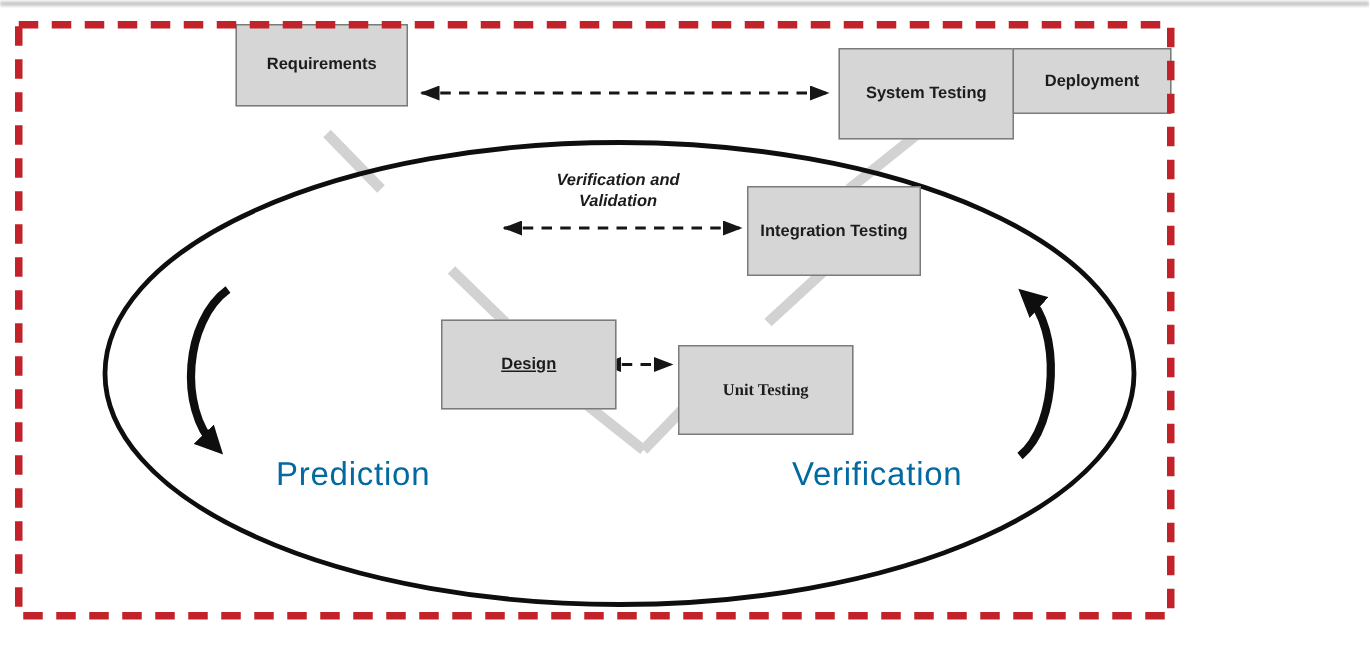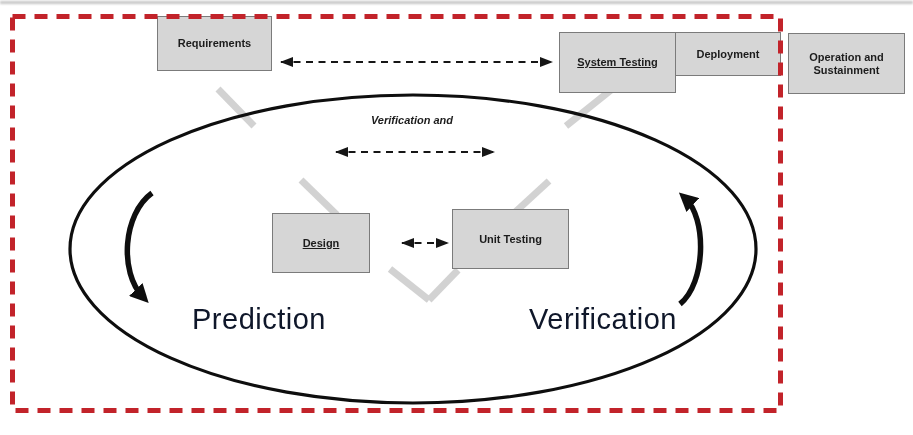--- a/index.html
+++ b/index.html
@@ -36,49 +36,49 @@
     text-align: center;
     font-weight: bold;
     font-size: 11px;
     line-height: 13px;
     color: #1c1c1c;
     padding: 2px 6px;
   }
   
   .n-acquisition   { left: 42px;  top: 32px;  width: 116px; height: 61px; }
   .n-requirements  { left: 157px; top: 16px;  width: 115px; height: 55px; }
-  .n-system        { left: 559px; top: 32px;  width: 117px; height: 61px; text-decoration: underline; }
+  .n-system        { left: 559px; top: 32px;  width: 117px; height: 61px; }
   .n-deployment    { left: 675px; top: 32px;  width: 106px; height: 44px; }
   .n-operation     { left: 788px; top: 33px;  width: 117px; height: 61px; }
   
   .n-architecture  { left: 212px; top: 124px; width: 116px; height: 60px; }
   .n-integration   { left: 498px; top: 124px; width: 116px; height: 60px; }
-  .n-design        { left: 272px; top: 213px; width: 98px; height: 60px; text-decoration: underline; }
-  .n-unit          { left: 452px; top: 209px; width: 117px; height: 60px; }
+  .n-design        { left: 294px; top: 213px; width: 117px; height: 60px; text-decoration: underline; }
+  .n-unit          { left: 452px; top: 230px; width: 117px; height: 60px; font-family: Liberation Serif, serif; }
   .n-implementation{ left: 372px; top: 303px; width: 116px; height: 60px; }
 
   .vv-label {
     position: absolute;
     z-index: 2;
     left: 342px; top: 113px; width: 140px;
     text-align: center;
     font-weight: bold;
     font-size: 11px;
     line-height: 14px;
     color: #1c1c1c;
     font-style: italic;
   }
   .phase-label {
     position: absolute;
     z-index: 2;
     width: 150px;
-    text-align: center;
-    font-size: 29px;
+    text-align: left;
+    font-size: 22px;
     font-weight: 400;
-    color: #0f172a;
+    color: #0369a1;
     letter-spacing: 0.5px;
   }
   .lbl-prediction   { left: 184px; top: 303px; }
   .lbl-verification { left: 528px; top: 303px; }
   svg.fg { z-index: 5; pointer-events: none; }
 </style>
 </head>
 <body>
 
 <div class="stage">
@@ -112,26 +112,27 @@
     <g stroke="#161616" stroke-width="2" stroke-dasharray="7 5.5" fill="none">
       <line x1="281" y1="62" x2="552" y2="62" marker-start="url(#arrow-small)" marker-end="url(#arrow-small)"></line>
       <line x1="336" y1="152" x2="494" y2="152" marker-start="url(#arrow-small)" marker-end="url(#arrow-small)"></line>
       <line x1="402" y1="243" x2="448" y2="243" marker-start="url(#arrow-small)" marker-end="url(#arrow-small)"></line>
     </g>
   </svg>
 
   <div class="node n-requirements">Requirements</div>
   <div class="node n-system">System Testing</div>
   <div class="node n-deployment">Deployment</div>
-  <div class="node n-operation">Operation and Sustainment</div>
+  <div class="node n-integration">Integration Testing</div>
   <div class="node n-design">Design</div>
   <div class="node n-unit">Unit Testing</div>
 
   <div class="vv-label">
     <div>Verification and</div>
+    <div>Validation</div>
   </div>
   <div class="phase-label lbl-prediction">Prediction</div>
   <div class="phase-label lbl-verification">Verification</div>
 
   <svg class="layer fg" viewBox="0 0 913 435">
     <rect x="12.5" y="16.5" width="768" height="394" fill="none" stroke="#c2232a" stroke-width="5" stroke-dasharray="13 9"></rect>
   </svg>
 
 </div>
 

